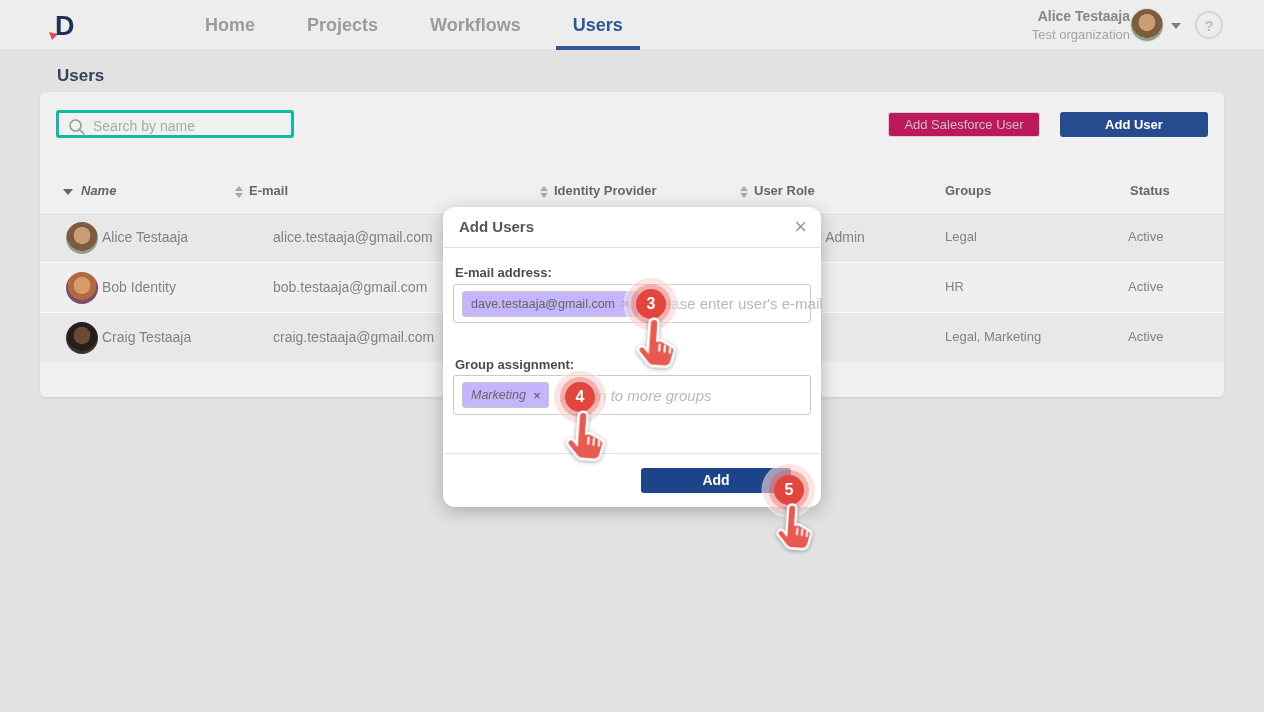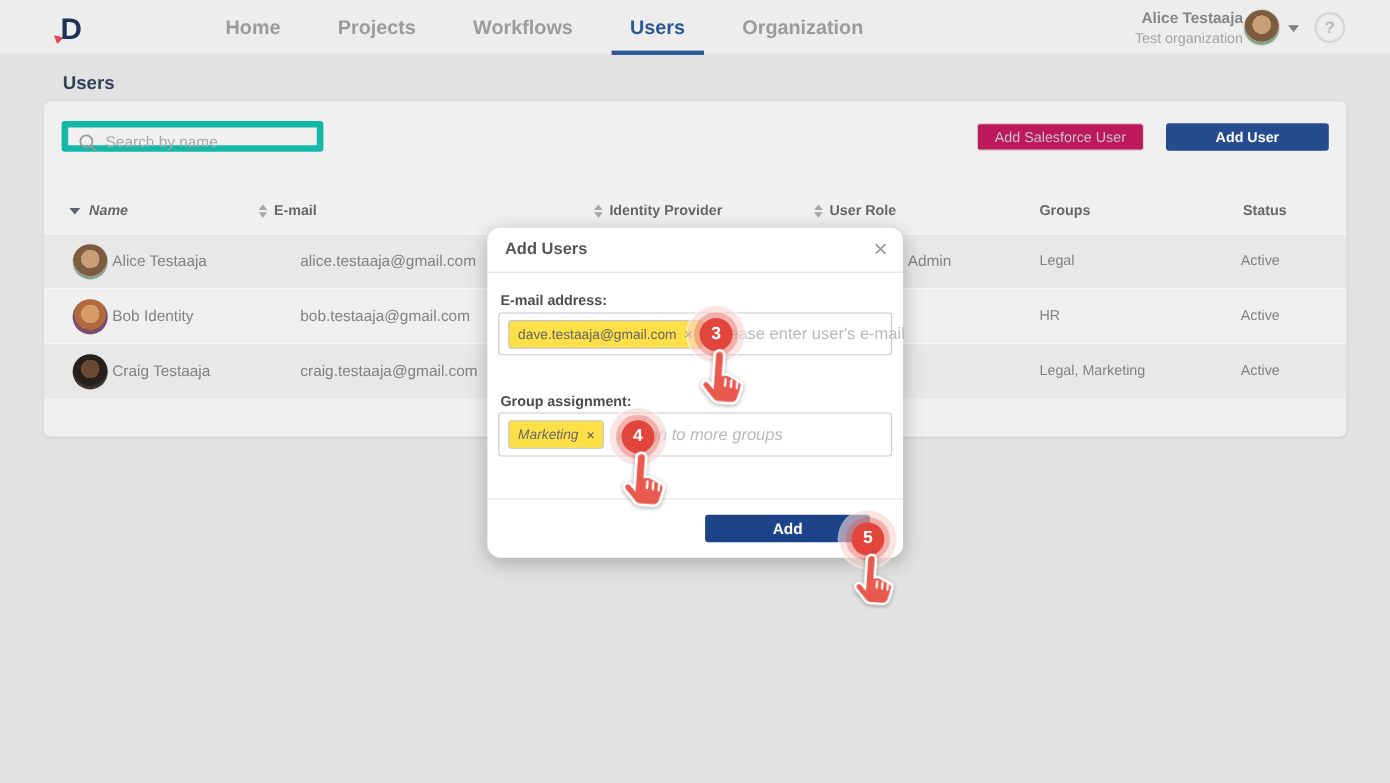--- a/index.html
+++ b/index.html
@@ -25,21 +25,21 @@
        border-left:5px solid transparent; border-right:5px solid transparent; border-top:6px solid #7f7f7f; }
   .help-circle { position:absolute; left:1195px; top:11px; width:28px; height:28px; border-radius:50%;
        border:2px solid #d6d6d6; color:#b9b9b9; font-size:15px; font-weight:bold; text-align:center; line-height:25px; cursor:pointer; }
 
   
   .page-title { position:absolute; left:57px; top:66px; font-size:17px; font-weight:bold; color:#36415a; }
 
   .card { position:absolute; left:40px; top:92px; width:1184px; height:305px; background:#f0f0f0;
           border-radius:6px; box-shadow:0 1px 3px rgba(0,0,0,0.10); }
 
-  .search-box { position:absolute; left:16px; top:18px; width:238px; height:28px; border:6px solid #14b8a6;
+  .search-box { position:absolute; left:16px; top:18px; width:238px; height:28px; border:3px solid #14b8a6;
                 border-radius:3px; background:transparent; }
   .search-box svg { position:absolute; left:9px; top:5px; }
   .search-input { position:absolute; left:34px; top:0; width:198px; height:26px; border:none; background:transparent;
                   outline:none; font-family:"Liberation Sans",sans-serif; font-size:14px; color:#6e6e6e; }
   .search-input::placeholder { color:#a9a9a9; }
 
   .btn { border-radius:3px; font-family:"Liberation Sans",sans-serif; font-size:13px; text-align:center; cursor:pointer; }
   .btn-disabled { position:absolute; left:848px; top:20px; width:152px; height:25px; line-height:23px;
                   background:#be185d; border:1px solid #d2d2d2; color:#c4c4c4; }
   .btn-primary-top { position:absolute; left:1020px; top:20px; width:148px; height:25px; line-height:25px;
@@ -76,21 +76,21 @@
   .modal-header { position:relative; height:41px; border-bottom:1px solid #e3e3e3; }
   .modal-title { position:absolute; left:16px; top:11px; font-size:15px; font-weight:bold; color:#555; }
   .modal-close { position:absolute; right:14px; top:6px; font-size:22px; color:#9a9a9a; cursor:pointer; line-height:28px; }
   .field-label { position:absolute; left:12px; font-size:13px; font-weight:bold; color:#4c4c4c; }
   .lbl-email { top:58px; }
   .lbl-group { top:150px; }
   .tag-input { position:absolute; left:10px; width:358px; border:1px solid #c9c9c9; border-radius:3px;
                display:flex; align-items:center; padding-left:8px; background:#fff; }
   .ti-email { top:77px; height:39px; }
   .ti-group { top:168px; height:40px;font-style:italic; }
-  .chip { display:inline-flex; align-items:center; background:#fde047; border:1px solid #c6c6c6; border-radius:3px;
+  .chip { display:inline-flex; align-items:center; background:#c4b5fd; border:1px solid #c6c6c6; border-radius:3px;
           padding:5px 8px; font-size:12.5px; color:#666; white-space:nowrap; }
   .chip .chip-x { margin-left:7px; font-size:13px; color:#555; cursor:pointer; line-height:1; }
   .ibeam { width:1.5px; height:23px; background:#2b2b2b; margin-left:6px; }
   .ti-placeholder { margin-left:5px; font-size:15px; color:#b9b9b9; white-space:nowrap; }
   .modal-footer { position:absolute; left:0; top:246px; width:378px; height:54px; border-top:1px solid #e3e3e3; }
   .btn-cancel { position:absolute; left:30px; top:14px; width:150px; height:25px; line-height:23px;
                 background:#fff; border:1px solid #c9c9c9; color:#8a8a8a; font-size:14px; }
   .btn-add { position:absolute; left:198px; top:14px; width:150px; height:25px; line-height:25px;
              background:#1d4489; border:none; color:#fff; font-size:14px; font-weight:bold; }
 
@@ -109,21 +109,20 @@
   <div class="topbar">
     <svg class="logo" viewBox="0 0 36 34">
       <path d="M3 24 L12 26 L6 32 Z" fill="#e8475a"></path>
       <text x="9" y="27" font-family="Liberation Sans, sans-serif" font-size="27" font-weight="bold" fill="#1c3357">D</text>
     </svg>
     <div class="nav">
       <div class="nav-item">Home</div>
       <div class="nav-item">Projects</div>
       <div class="nav-item">Workflows</div>
       <div class="nav-item active">Users</div>
-      <div class="nav-item">Organization</div>
     </div>
     <div class="account">
       <div class="account-name">Alice Testaaja</div>
       <div class="account-org">Test organization</div>
     </div>
     <div class="topbar-avatar"></div>
     <div class="caret-down"></div>
     <div class="help-circle">?</div>
   </div>
 

